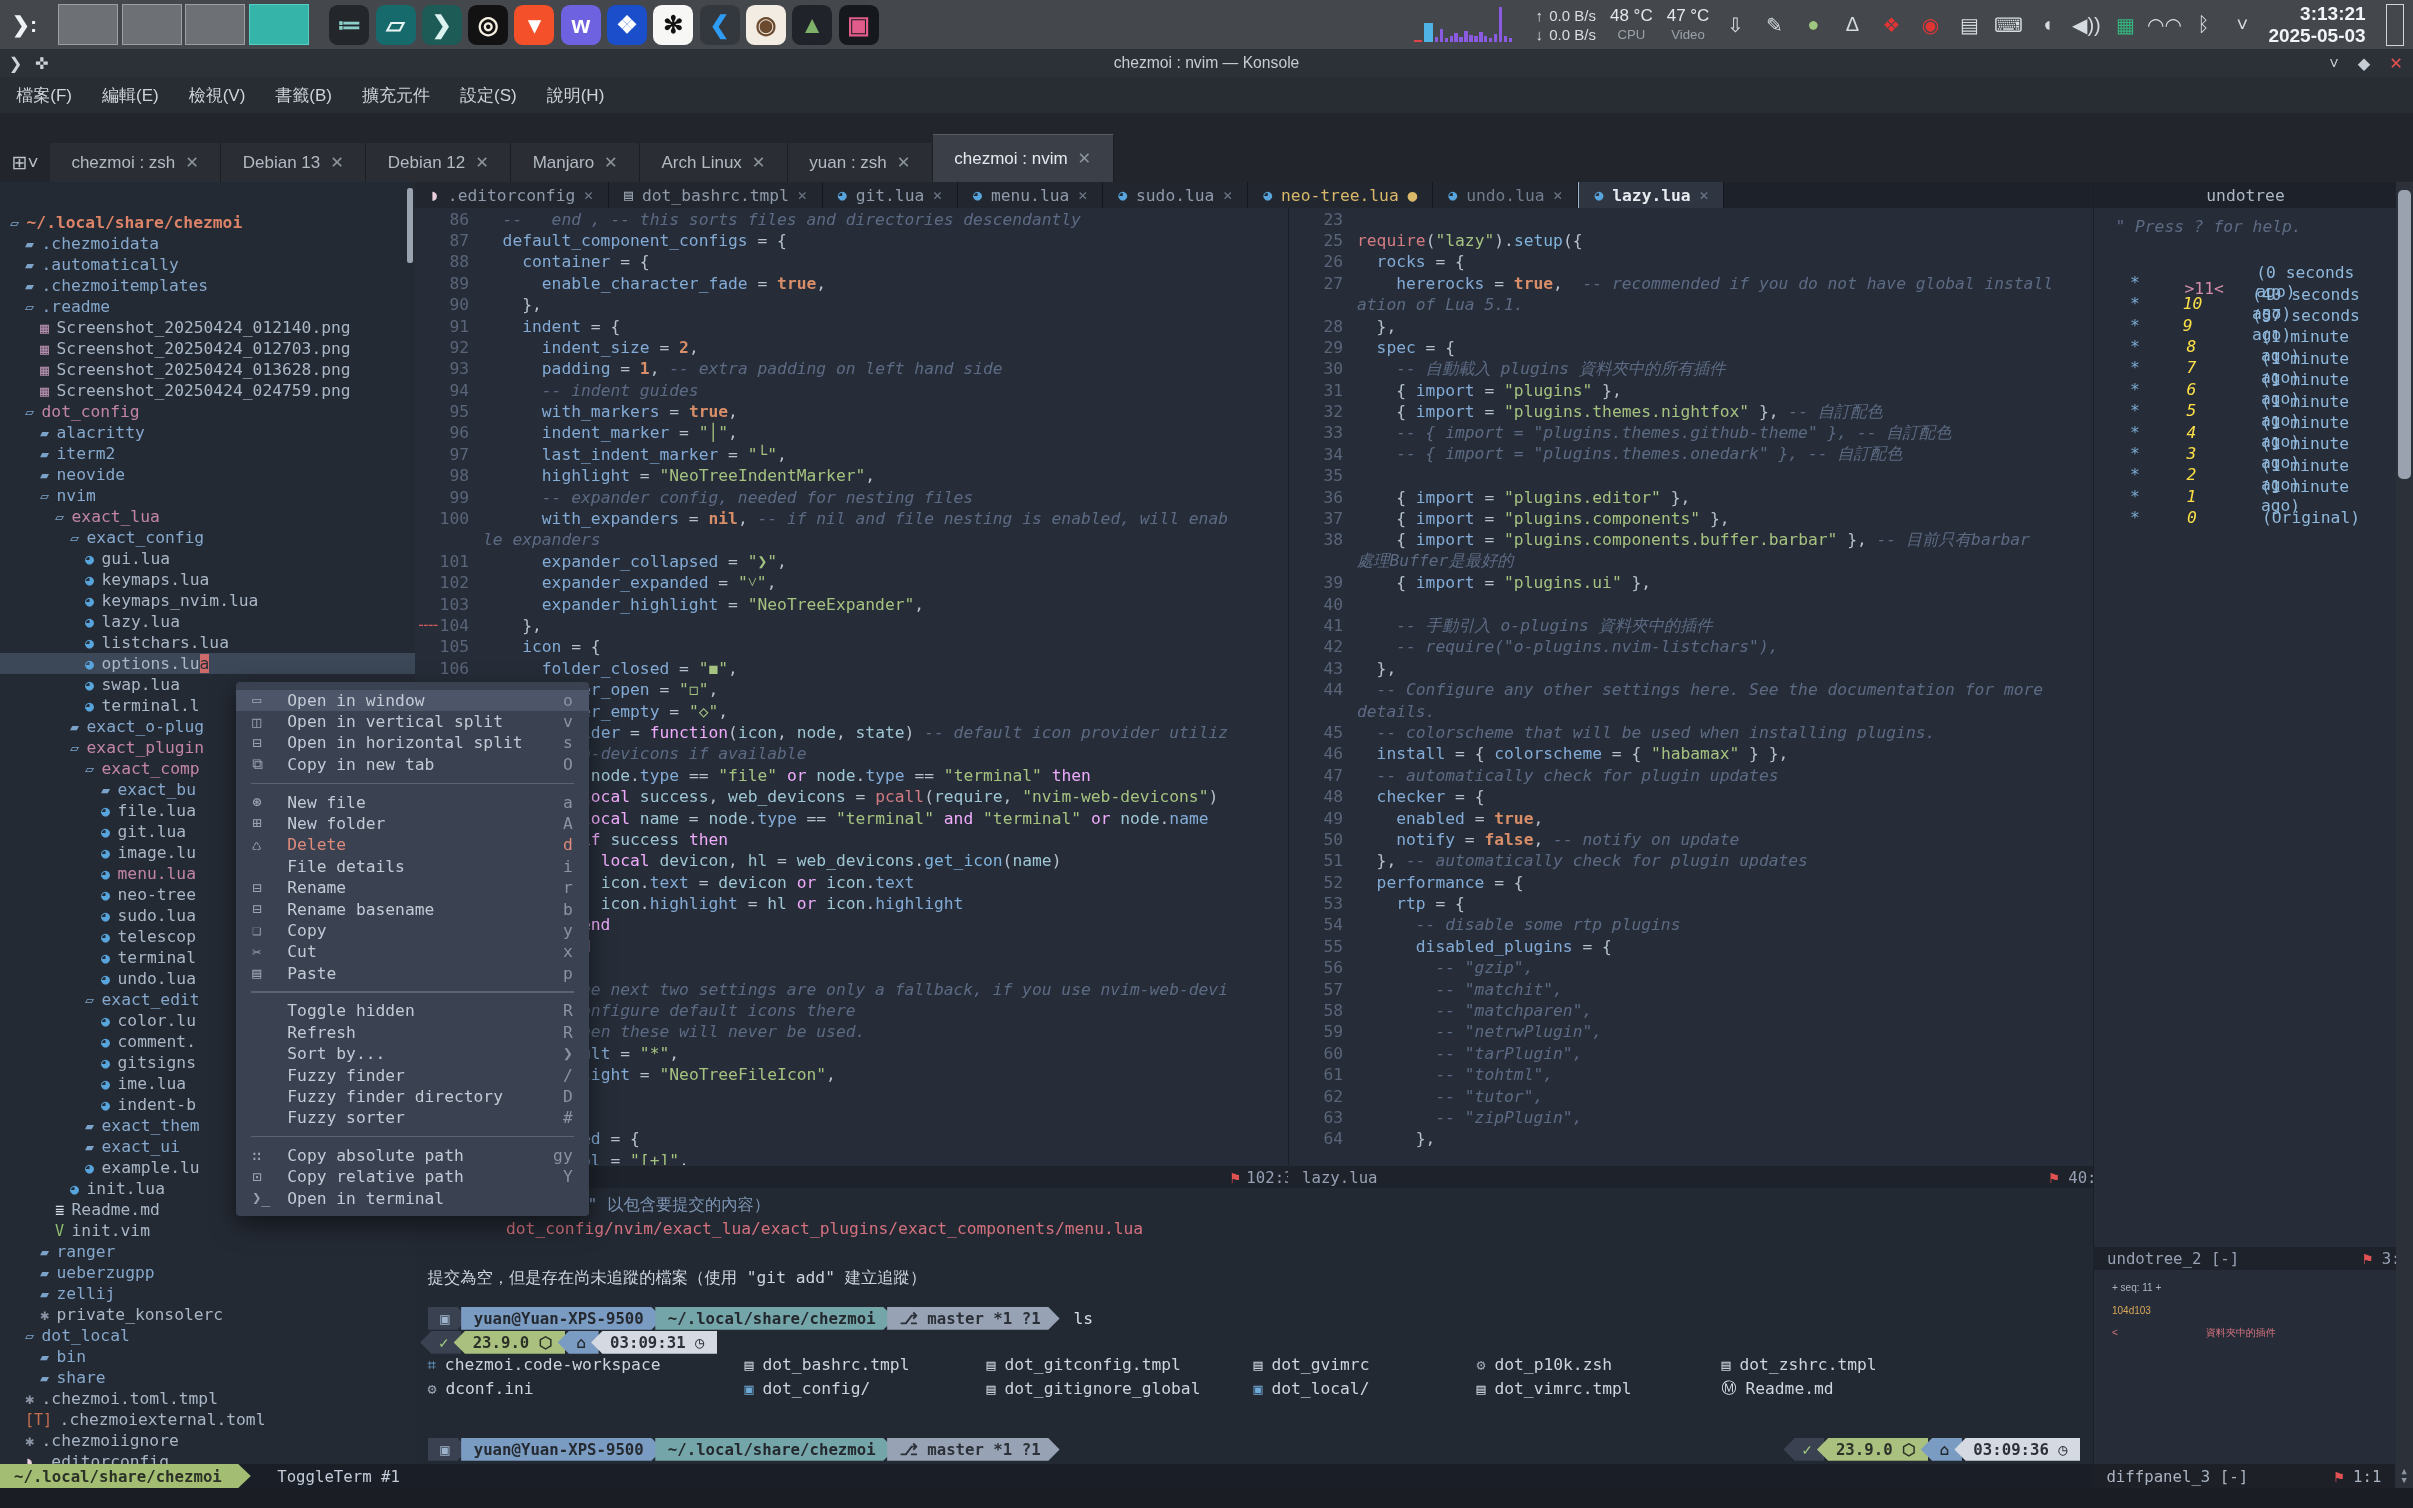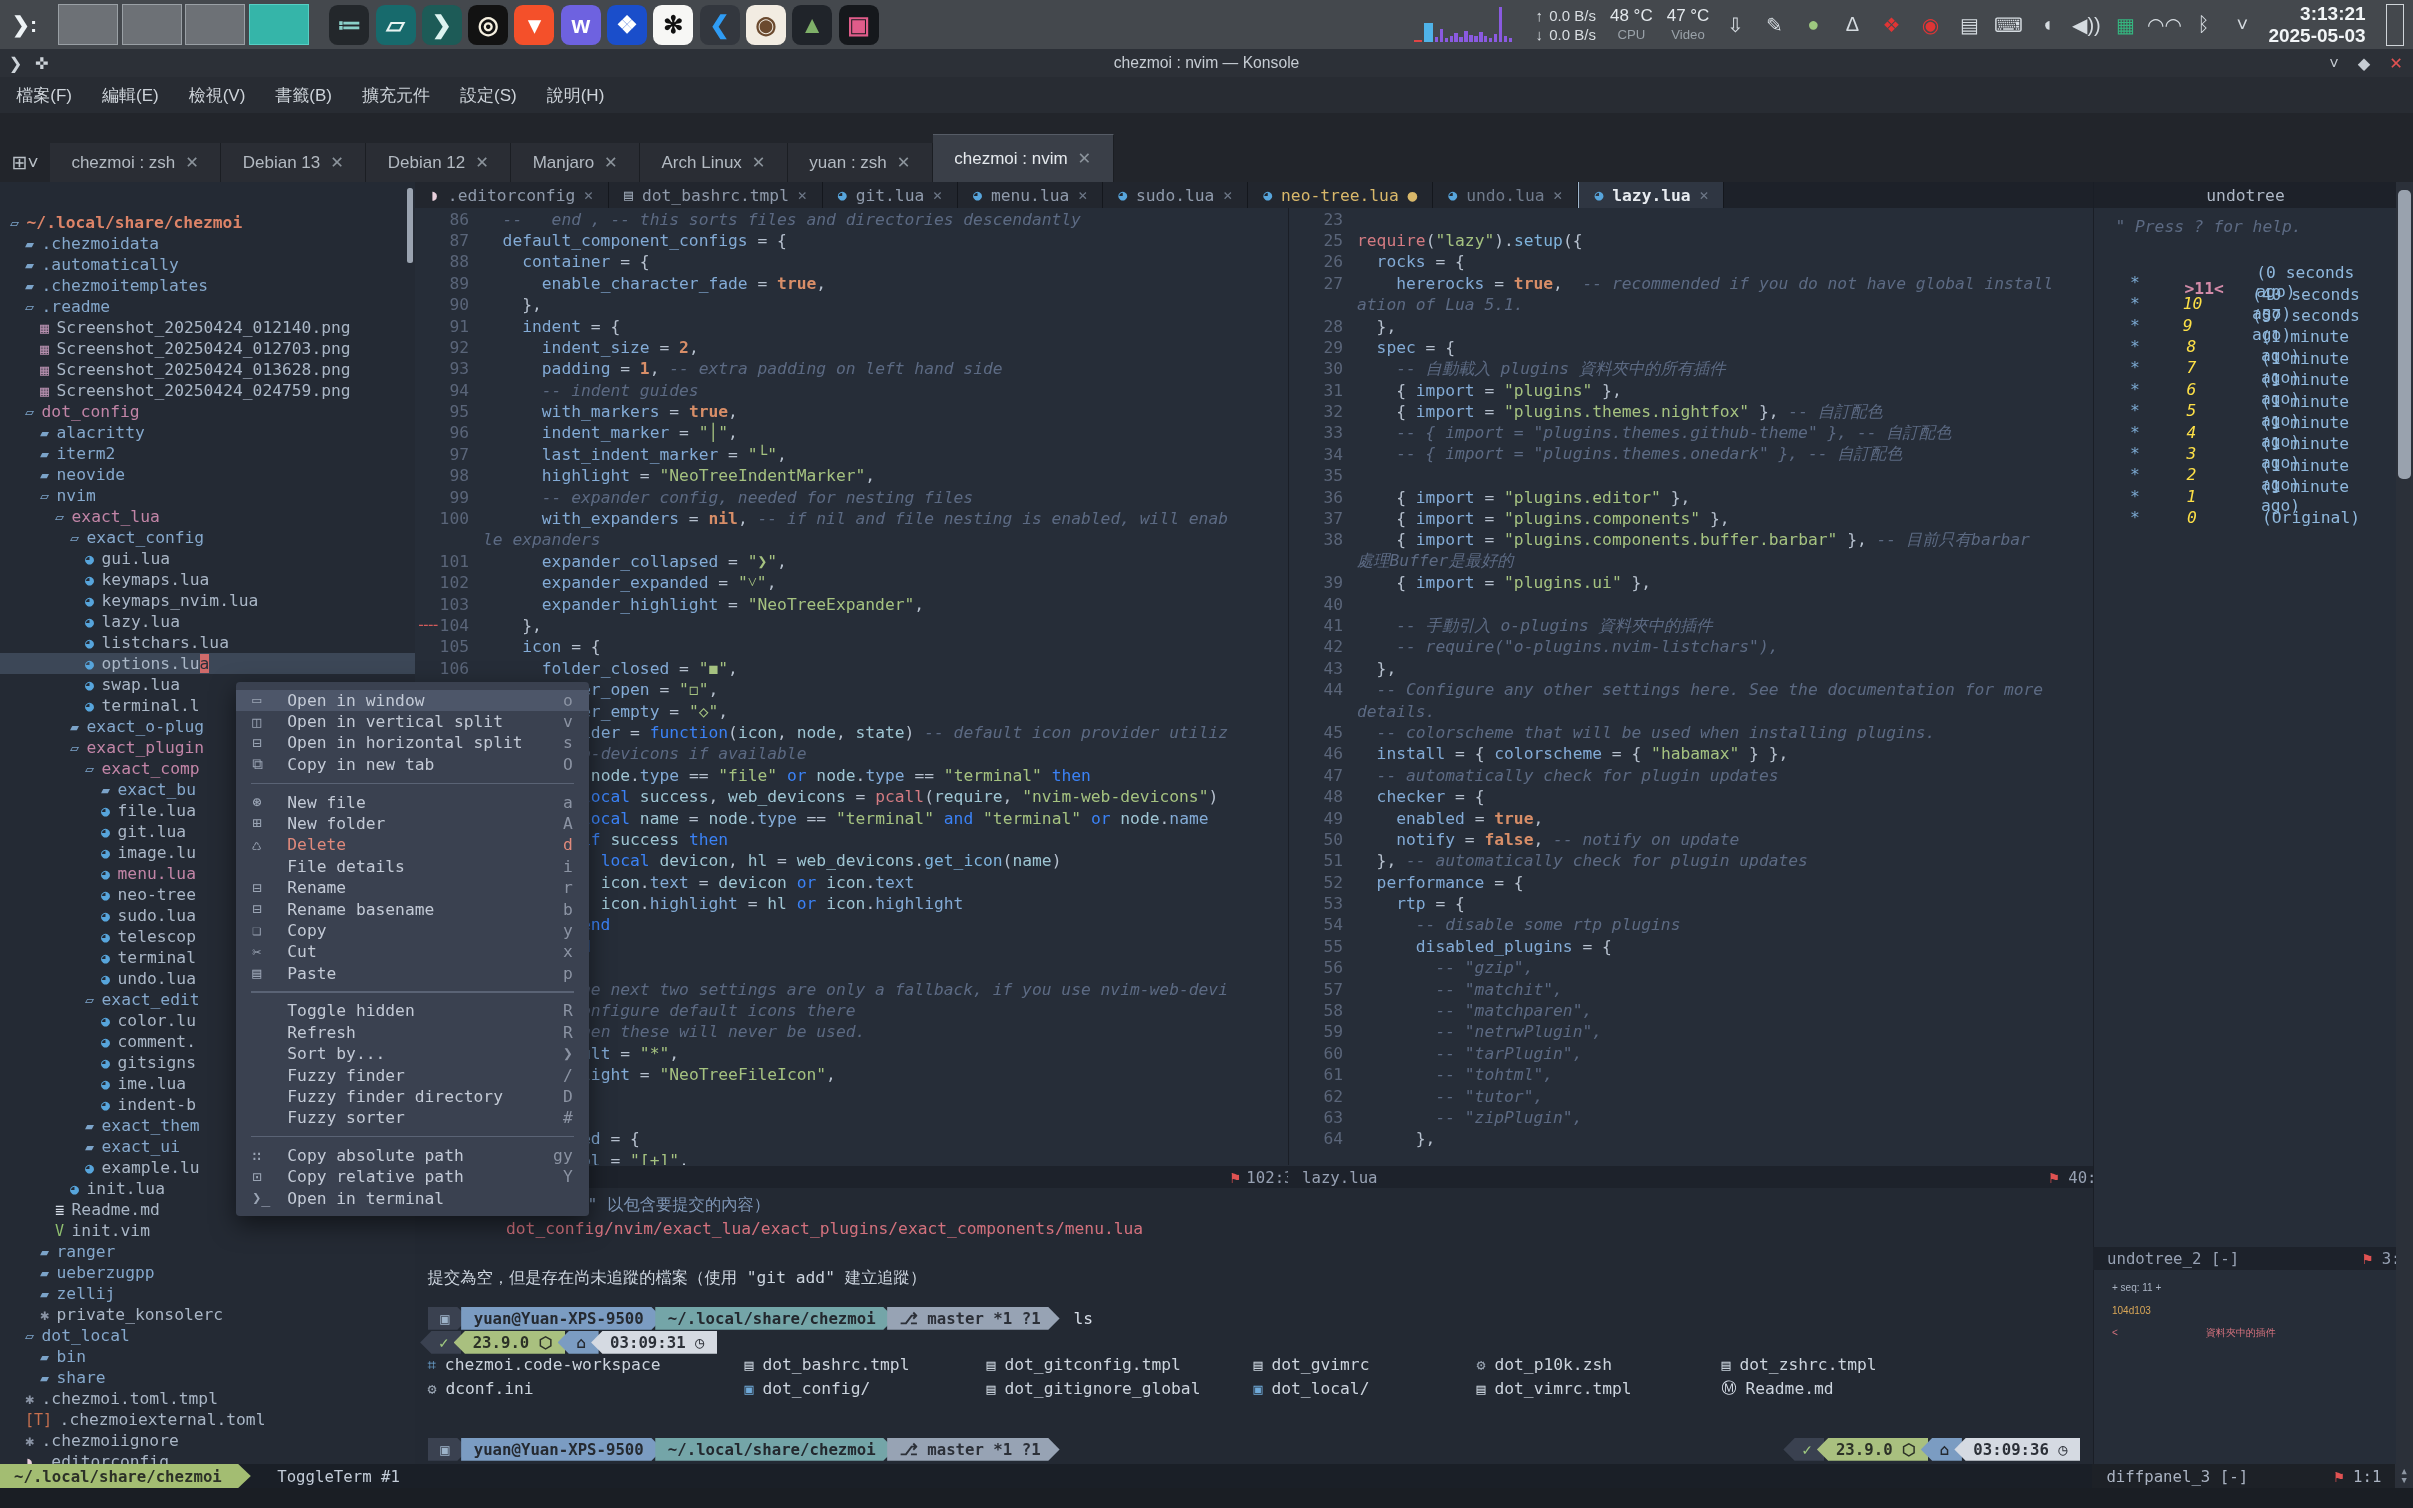--- a/index.html
+++ b/index.html
@@ -68,21 +68,21 @@
   .btab.dimt{color:#717c8d;}
   .mdot{color:#d9b86a;font-size:16.3px;}
   
   .pane{background:#262d38;overflow:hidden;font-family:"DejaVu Sans Mono",monospace;font-size:16.3px;}
   #midpane{left:415px;top:26.4px;width:874px;height:957px;}
   #rightpane{left:1288px;top:26.4px;width:804px;height:957px;border-left:1.3px solid #1a1e26;}
   .crow{height:21.4px;display:flex;align-items:center;white-space:pre;position:relative;}
   .crow .num{width:54px;flex:none;text-align:right;padding-right:14px;color:#5a6579;}
   .crow .gsign{position:absolute;left:3.8px;color:#d35b5b;font-weight:bold;}
   .code{white-space:pre;}
-  .tc{color:#5c6a83;font-style:italic}.tk{color:#3b82f6}.ts{color:#a5c280}.tn{color:#d88e68;font-weight:600}
+  .tc{color:#5c6a83;font-style:italic}.tk{color:#f0abfc}.ts{color:#a5c280}.tn{color:#d88e68;font-weight:600}
   .tf{color:#83abd6}.tv{color:#9fc6d4}.tp{color:#b6c0ce}.tr{color:#d47b82}.tb{color:#7fb3dc}.tt{color:#c4cdd8}
   .statusline{background:#1d222b;color:#97a1b3;font-family:"DejaVu Sans Mono",monospace;font-size:15.7px;
     display:flex;align-items:center;padding:0 14px;}
   #midstatus{left:415px;top:984px;width:874px;height:22.6px;justify-content:flex-end;gap:6.3px;}
   #rightstatus{left:1288px;top:984px;width:804px;height:22.6px;justify-content:space-between;}
   .pin{color:#e05252;}
   
   #term{left:415px;top:1006px;width:1678px;height:276px;background:#232933;
     font-family:"DejaVu Sans Mono",monospace;font-size:16.3px;color:#ccd4de;}
   .trow{position:absolute;left:12.6px;right:12.6px;white-space:pre;display:flex;align-items:center;}
@@ -105,21 +105,21 @@
   .mrow.danger .mkey{color:#e08a7c;}
   .msep{height:1.3px;background:#5a6375;margin:7.5px 15px;}
   
   #undo{left:2093px;top:0;width:303px;height:1282px;background:#262d38;border-left:1.3px solid #1a1e26;
     font-family:"DejaVu Sans Mono",monospace;font-size:16.3px;}
   #undoheader{height:26.4px;background:#1d2129;color:#aeb8c6;display:flex;align-items:center;justify-content:center;}
   .uhelp{color:#5c6a83;font-style:italic;padding:8.8px 0 0 21.4px;height:33px;}
   .urow{height:21.4px;display:flex;align-items:center;padding-left:36px;color:#8fb8dd;}
   .urow .star{width:57px;color:#7ba8d0;}
   .urow .lab{width:75px;color:#fde047;font-style:italic;}
-  .urow .lab.cur{color:#d38ba8;font-weight:bold;font-style:normal;margin-top:12px;}
+  .urow .lab.cur{color:#d38ba8;font-weight:normal;font-style:normal;margin-top:12px;}
   #undostatus{left:2093px;top:1065px;width:303px;height:22.6px;justify-content:space-between;}
   .diffrow{height:22.6px;display:flex;align-items:center;padding-left:19px;color:#aab4c4;white-space:pre;}
   .hunk{color:#d8a657;}
   .delmark{color:#d3717d;}
   
   #scrollbar{left:2396px;top:0;width:17.6px;height:1282px;background:#2b3039;}
   #scrollthumb{left:2398px;top:7.5px;width:12.6px;height:289px;background:#99a2ae;border-radius:5px;}
   
   #bottombar{left:0;top:1464px;width:2413px;height:24px;background:#1a1f27;display:flex;align-items:center;
     font-family:"DejaVu Sans Mono",monospace;font-size:15.7px;color:#aab3c2;}

